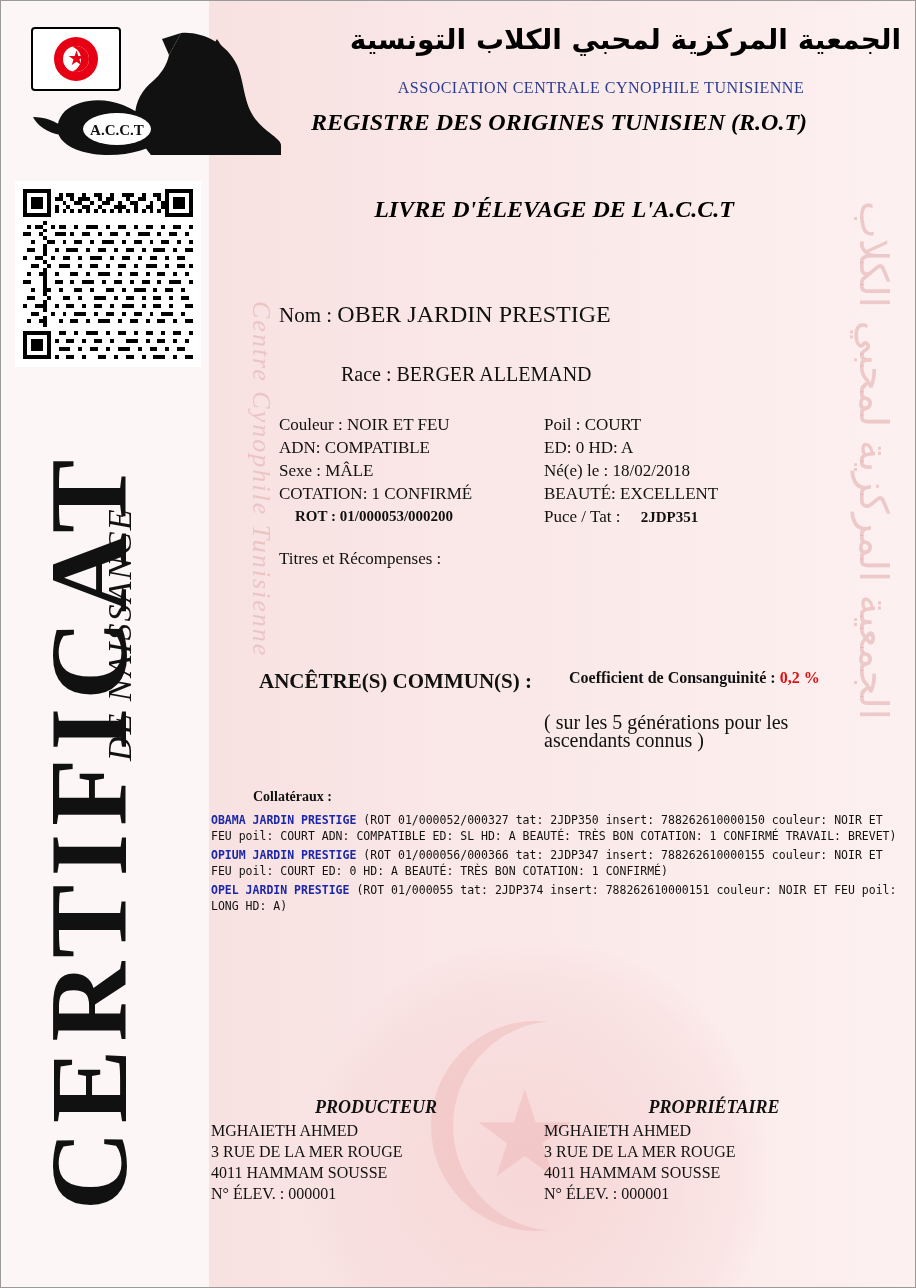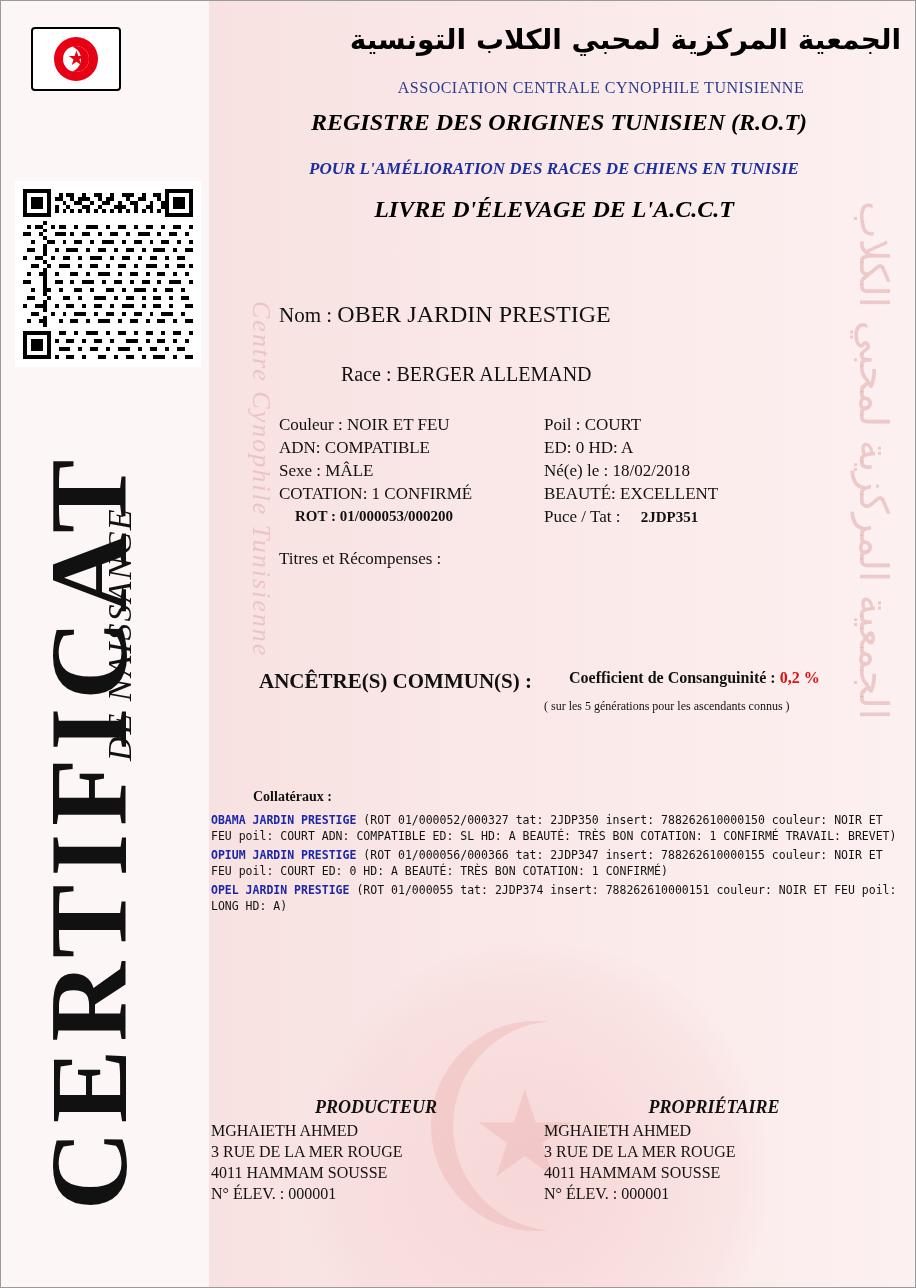--- a/index.html
+++ b/index.html
@@ -146,21 +146,21 @@
     position:absolute;left:278px;top:548px;font-size:17px;color:#111;
   }
   .anc{
     position:absolute;left:258px;top:668px;font-size:21px;font-weight:bold;color:#111;
   }
   .coef{
     position:absolute;left:568px;top:668px;font-size:16px;font-weight:bold;color:#111;
   }
   .coef .val{color:#d11; font-weight:bold;}
   .coefsub{
-    position:absolute;left:543px;top:696px;font-size:12px;color:#111;line-height:18px;width:330px;
+    position:absolute;left:543px;top:712px;font-size:20px;color:#111;line-height:18px;width:330px;
   }
   .collat-title{
     position:absolute;left:252px;top:788px;font-size:14px;font-weight:bold;color:#111;
   }
   .collat{
     position:absolute;left:210px;top:812px;width:690px;
     font-family:"DejaVu Sans Mono",monospace;
     font-size:11.5px;line-height:15.5px;color:#111;
   }
   .collat .nm{color:#1b27a8;font-weight:bold;}
@@ -186,31 +186,51 @@
   <div class="wm-star">★</div>
 
   <div class="wm-ar">الجمعية المركزية لمحبي الكلاب</div>
   <div class="wm-fr">Centre Cynophile Tunisienne</div>
 
   <div class="cert-wrap">
     <div class="inner">CERTIFICAT</div>
   </div>
   <div class="naiss-wrap">DE NAISSANCE</div>
 
+  <div class="dogs">
+    <svg width="250" height="132" viewBox="0 0 250 132">
+
+      <path d="M150 8 C170 6 196 18 206 40 C214 58 212 80 226 96 C236 108 250 114 250 120 L250 130 L120 130
+               C110 118 104 104 104 92 C104 76 112 64 122 56 C130 49 136 40 138 30 Z" fill="#111"></path>
+      <path d="M150 8 L138 30 L131 14 Z" fill="#111"></path>
+      <path d="M186 14 L204 42 L176 30 Z" fill="#111"></path>
+
+      <path d="M34 86 C48 74 72 72 92 80 C110 87 124 100 132 114 C120 124 100 130 78 130
+               C56 130 38 124 30 114 C24 106 26 94 34 86 Z" fill="#111"></path>
+      <path d="M30 110 C16 108 6 100 2 92 C14 92 24 96 32 102 Z" fill="#111"></path>
+
+      <ellipse cx="86" cy="104" rx="34" ry="16" fill="#fff"></ellipse>
+      <text x="86" y="110" font-family="Liberation Serif, serif" font-size="15" font-weight="bold" text-anchor="middle" fill="#111">A.C.C.T</text>
+
+      <path d="M150 70 C162 70 172 80 174 92 C176 106 170 120 160 130 L132 130 C134 116 138 100 142 90
+               C144 82 146 74 150 70 Z" fill="#111"></path>
+      <path d="M150 70 L144 56 L156 64 Z" fill="#111"></path>
+      <path d="M166 76 L178 62 L174 80 Z" fill="#111"></path>
+    </svg>
+  </div>
 
   <div class="flag">
     <div class="circle"></div>
     <div class="cres"></div>
     <div class="st">★</div>
   </div>
 
   <div class="ar-title">الجمعية المركزية لمحبي الكلاب التونسية</div>
   <div class="acct-sub">ASSOCIATION CENTRALE CYNOPHILE TUNISIENNE</div>
   <div class="rot-line">REGISTRE DES ORIGINES TUNISIEN (R.O.T)</div>
-  <div class="ameli">POUR L'AMÉLIORATION DES RACES DE CHIENS EN TUNISIE</div>
   <div class="livre">LIVRE D'ÉLEVAGE DE L'A.C.C.T</div>
 
   <div class="qr">
     <svg width="178" height="178" viewBox="0 0 45 45" shape-rendering="crispEdges">
       <rect width="45" height="45" fill="#fff"></rect>
       <g fill="#000">
 
         <rect x="1" y="1" width="7" height="1"></rect>
           <rect x="1" y="7" width="7" height="1"></rect>
         <rect x="1" y="1" width="1" height="7"></rect>

